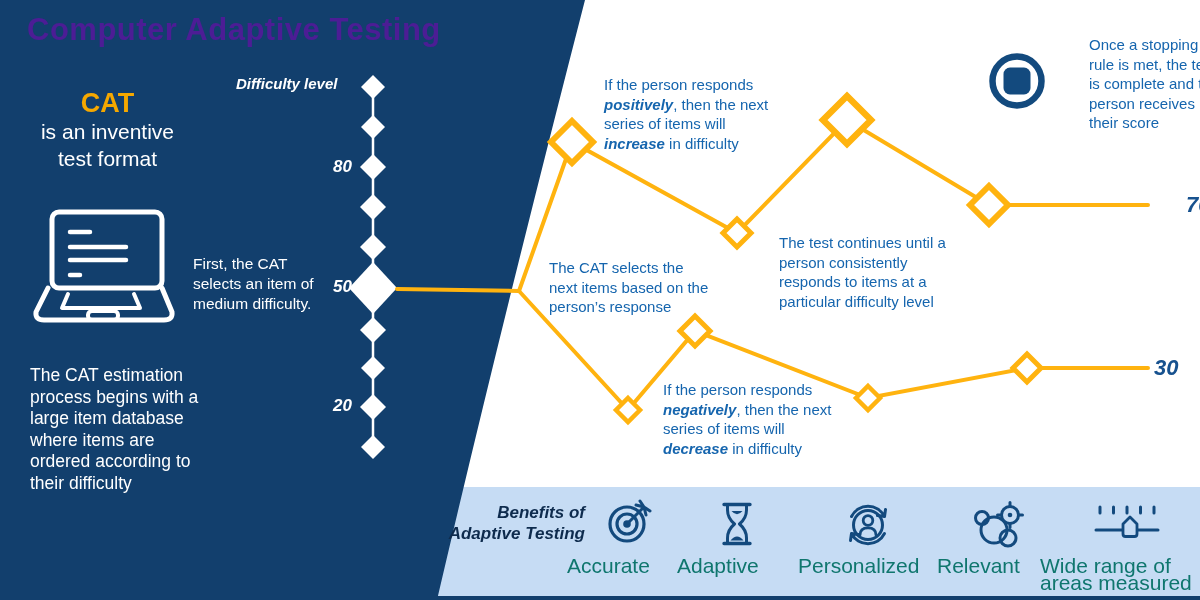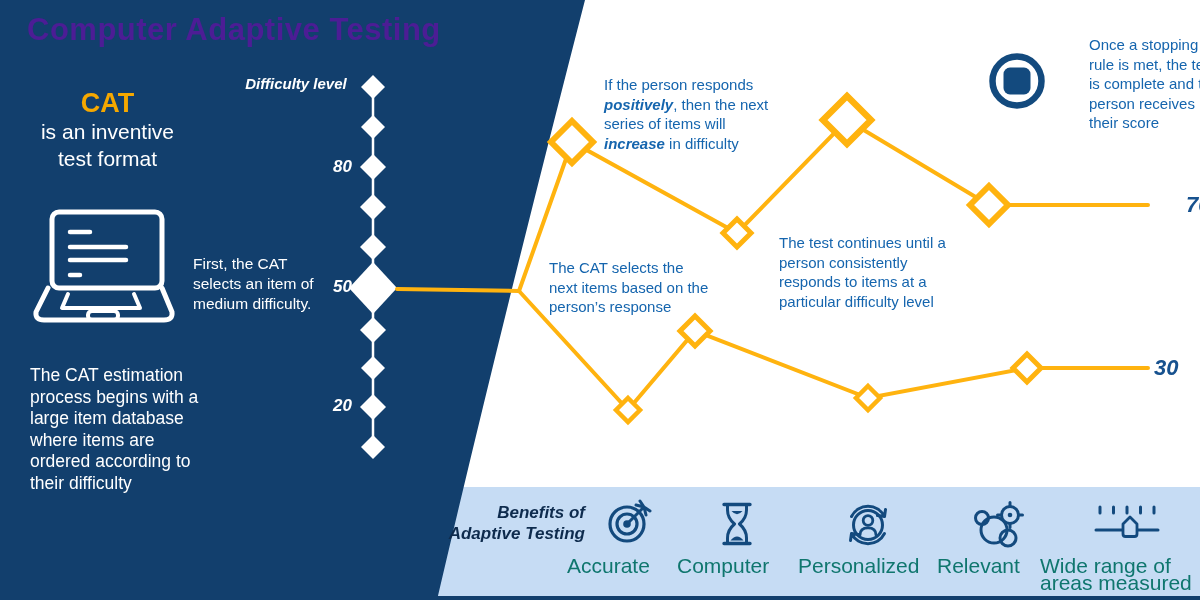--- a/index.html
+++ b/index.html
@@ -6,21 +6,21 @@
   .stage{position:relative;width:1200px;height:600px;overflow:hidden;background:#fff;
          font-family:"Liberation Sans",sans-serif;}
   .layer{position:absolute;left:0;top:0;width:1200px;height:600px;}
   .txt{position:absolute;}
   .main-title{left:27px;top:12px;font-size:31px;font-weight:bold;color:#4c1d95;letter-spacing:.5px;}
   .cat-block{left:20px;top:88px;width:175px;text-align:center;color:#fff;}
   .cat-acronym{font-size:27px;font-weight:bold;color:#F5A800;line-height:30px;}
   .cat-sub{font-size:21px;line-height:27px;color:#fff;}
   .first-step{left:193px;top:254px;width:146px;font-size:15.5px;line-height:20px;color:#fff;}
   .left-para{left:30px;top:353px;width:188px;font-size:17.5px;line-height:21.5px;color:#fff;margin-top:12px;}
-  .diff-label{left:236px;top:75px;width:120px;text-align:center;font-size:15px;
+  .diff-label{left:236px;top:75px;width:120px;text-align:left;font-size:15px;
               font-weight:bold;font-style:italic;color:#fff;}
   .tick{left:298px;width:54px;text-align:right;font-size:17px;font-weight:bold;
         font-style:italic;color:#fff;}
   .tick-80{top:157px;} .tick-50{top:277px;} .tick-20{top:396px;}
   .note{font-size:15px;line-height:19.5px;color:#1565AE;}
   .note .em{font-style:italic;font-weight:bold;}
   .note-pos{left:604px;top:75px;width:172px;}
   .note-sel{left:549px;top:258px;width:160px;}
   .note-cont{left:779px;top:233px;width:180px;}
   .note-neg{left:663px;top:380px;width:172px;}
@@ -148,30 +148,33 @@
   <div class="txt first-step">First, the CAT selects an item of medium difficulty.</div>
 
   <div class="txt note note-pos">
     <span>If the person responds </span><span class="em">positively</span><span>, then the next series of items will </span><span class="em">increase</span><span> in difficulty</span>
   </div>
 
   <div class="txt note note-sel">The CAT selects the next items based on the person’s response</div>
 
   <div class="txt note note-cont">The test continues until a person consistently responds to items at a particular difficulty level</div>
 
+  <div class="txt note note-neg">
+    <span>If the person responds </span><span class="em">negatively</span><span>, then the next series of items will </span><span class="em">decrease</span><span> in difficulty</span>
+  </div>
 
   <div class="txt note note-stop">Once a stopping rule is met, the test is complete and the person receives their score</div>
 
   <div class="txt val val-70">70</div>
   <div class="txt val val-30">30</div>
 
   <div class="txt benefits-title">
     <div>Benefits of</div>
     <div>Adaptive Testing</div>
   </div>
 
   <div class="txt blabel bl-acc">Accurate</div>
-  <div class="txt blabel bl-eff">Computer</div>
+  <div class="txt blabel bl-eff">Adaptive</div>
   <div class="txt blabel bl-per">Personalized</div>
   <div class="txt blabel bl-rel">Relevant</div>
   <div class="txt blabel bl-wide">Wide range of areas measured</div>
 
 </div>
 
 </body></html>

